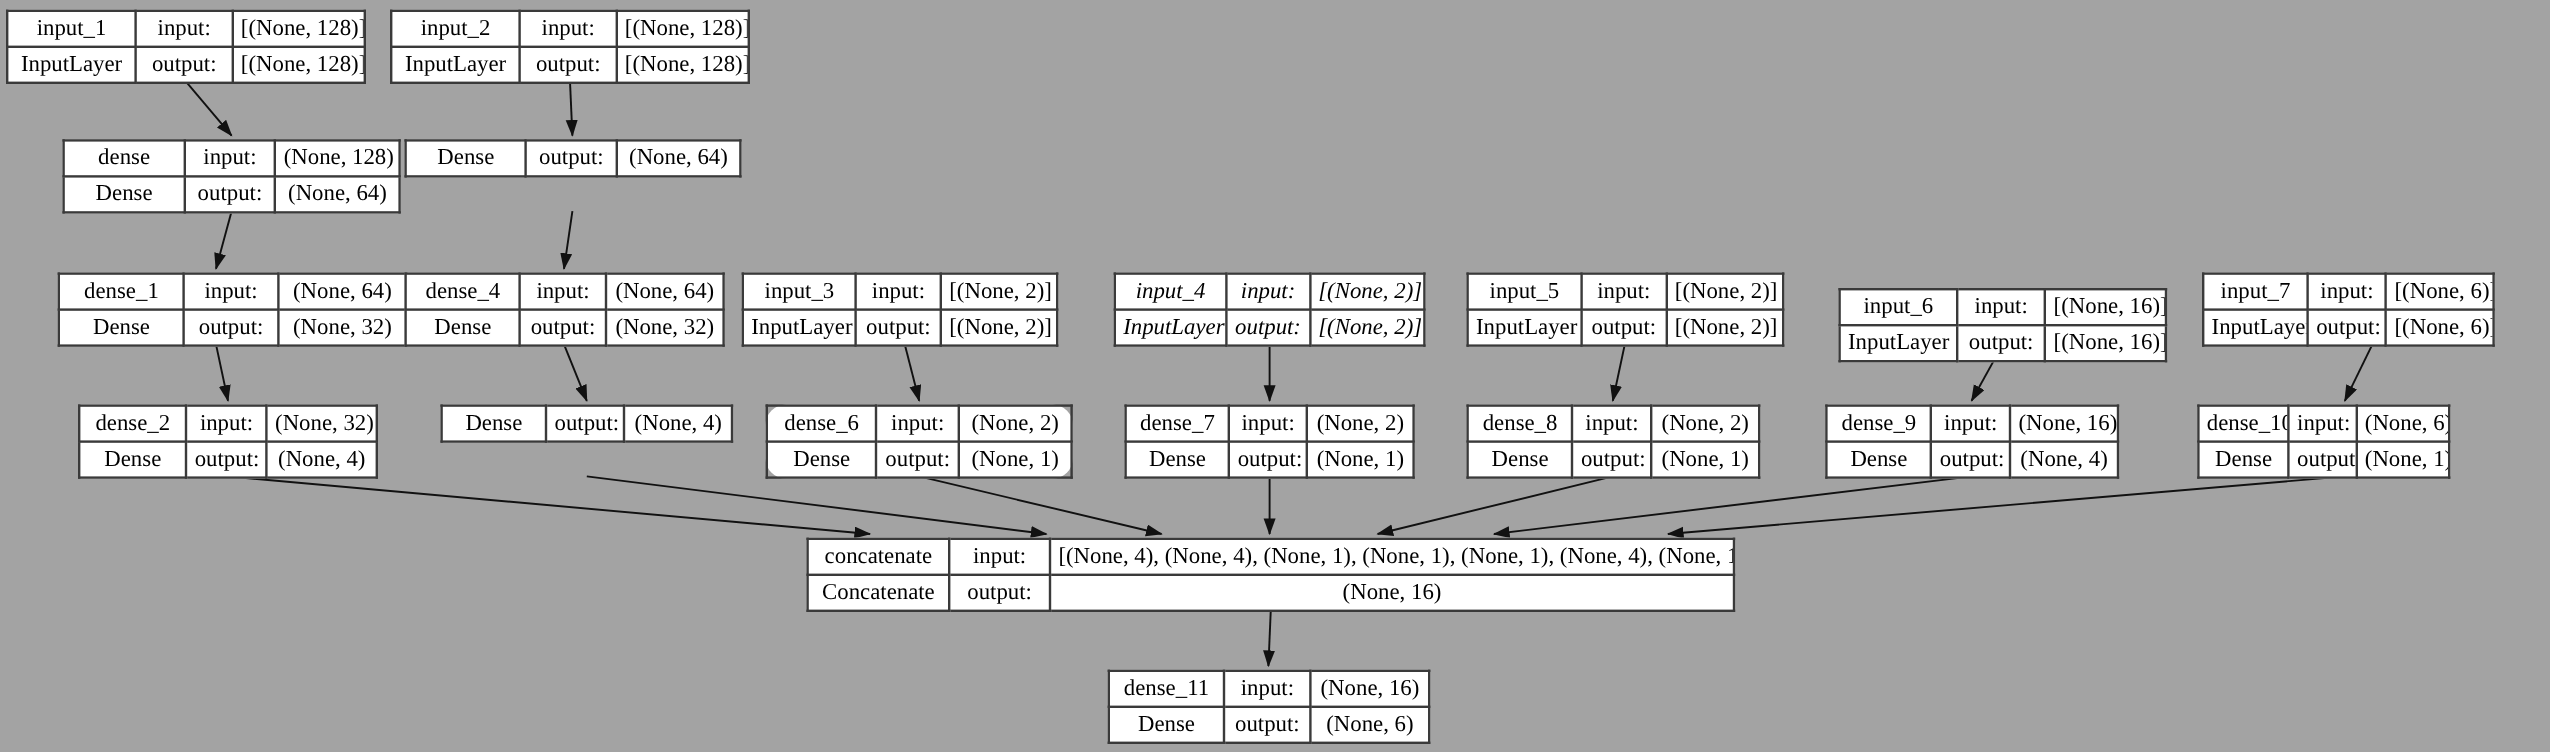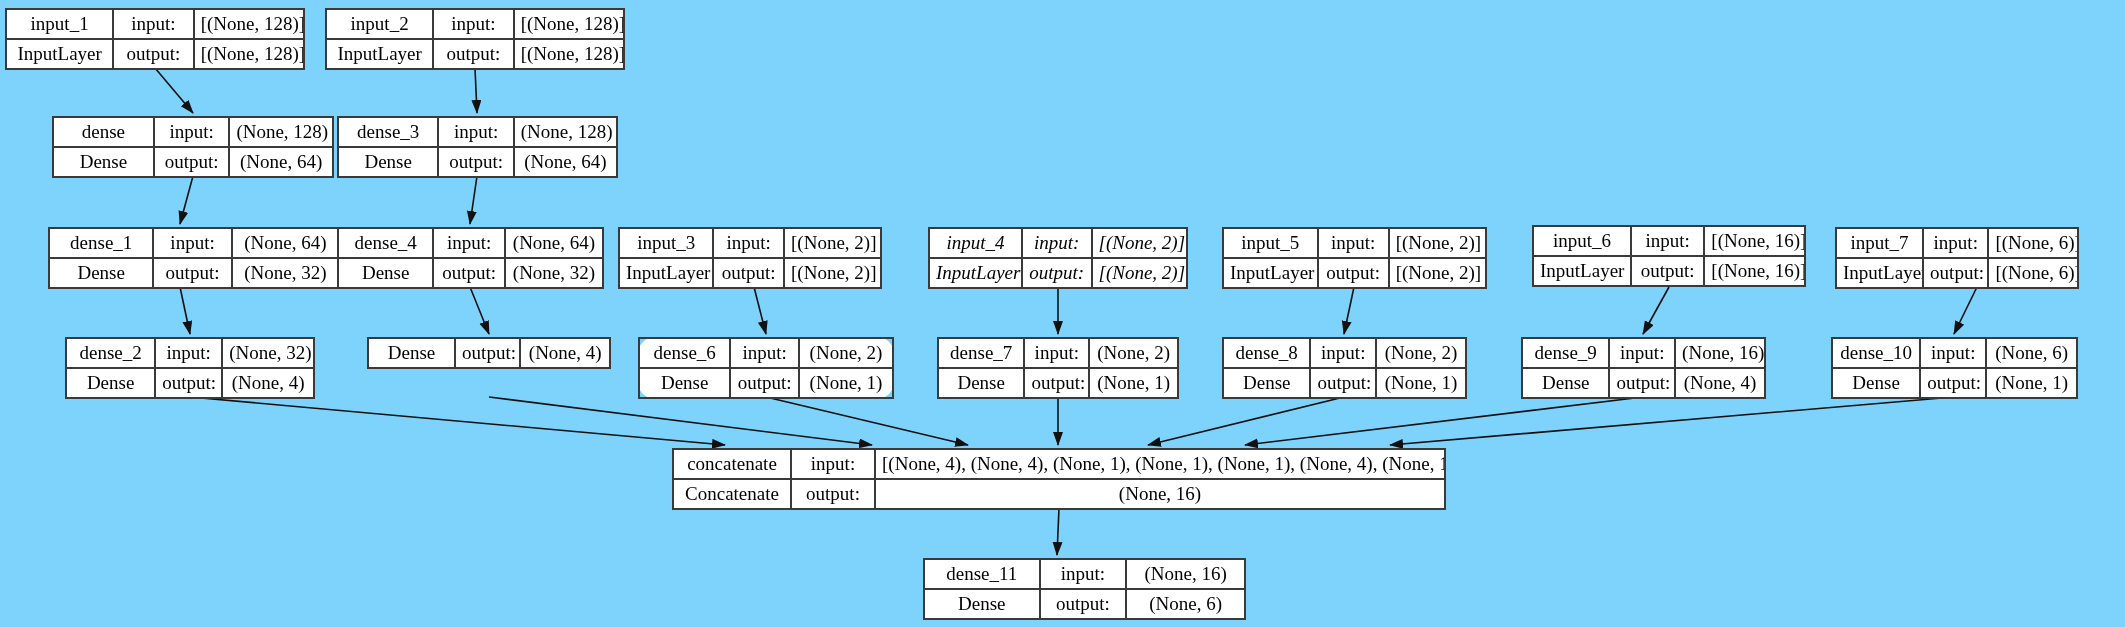--- a/index.html
+++ b/index.html
@@ -1,19 +1,19 @@
 <!DOCTYPE html>
 <html><head>
 <meta charset="utf-8">
 <style>
   html,body { margin:0; padding:0; background:#ffffff; }
   #canvas {
     position:relative;
     width:2125px; height:627px;
-    background:#7dd3fc;
+    background:#a3a3a3;
     font-family:"Liberation Serif","DejaVu Serif",serif;
   }
   #edge-layer { position:absolute; left:0; top:0; width:2125px; height:627px; }
   table.node {
     position:absolute;
     border-collapse:collapse;
     table-layout:fixed;
     background:#ffffff;
   }
   table.node td {
@@ -128,25 +128,20 @@
   </tbody>
     </table>
 
   <table class="node" style="left:337px; top:116px; width:281px;">
     <colgroup>
         <col class="c-name">
         <col class="c-io">
         <col class="c-shape">
       </colgroup>
     <tbody>
-        <tr>
-      <td>dense_3</td>
-      <td>input:</td>
-      <td>(None, 128)</td>
-    </tr>
     <tr>
       <td>Dense</td>
       <td>output:</td>
       <td>(None, 64)</td>
     </tr>
   </tbody>
     </table>
 
   <table class="node" style="left:48px; top:227px; width:292px;">
     <colgroup>
@@ -241,21 +236,21 @@
       <td>[(None, 2)]</td>
     </tr>
     <tr>
       <td>InputLayer</td>
       <td>output:</td>
       <td>[(None, 2)]</td>
     </tr>
   </tbody>
     </table>
 
-  <table class="node" style="left:1532px; top:225px; width:274px;">
+  <table class="node" style="left:1532px; top:240px; width:274px;">
     <colgroup>
         <col class="c-name">
         <col class="c-io">
         <col class="c-shape">
       </colgroup>
     <tbody>
         <tr>
       <td>input_6</td>
       <td>input:</td>
       <td>[(None, 16)]</td>
@@ -396,21 +391,21 @@
       <td>(None, 16)</td>
     </tr>
     <tr>
       <td>Dense</td>
       <td>output:</td>
       <td>(None, 4)</td>
     </tr>
   </tbody>
     </table>
 
-  <table class="node" style="left:1831px; top:337px; width:247px;">
+  <table class="node" style="left:1831px; top:337px; width:211px;">
     <colgroup>
         <col class="c-name">
         <col class="c-io">
         <col class="c-shape">
       </colgroup>
     <tbody>
         <tr>
       <td>dense_10</td>
       <td>input:</td>
       <td>(None, 6)</td>
@@ -436,21 +431,21 @@
       <td>[(None, 4), (None, 4), (None, 1), (None, 1), (None, 1), (None, 4), (None, 1)]</td>
     </tr>
     <tr>
       <td>Concatenate</td>
       <td>output:</td>
       <td>(None, 16)</td>
     </tr>
   </tbody>
     </table>
 
-  <table class="node" style="left:923px; top:558px; width:323px;">
+  <table class="node" style="left:923px; top:558px; width:269px;">
     <colgroup>
         <col class="c-name">
         <col class="c-io">
         <col class="c-shape">
       </colgroup>
     <tbody>
         <tr>
       <td>dense_11</td>
       <td>input:</td>
       <td>(None, 16)</td>

